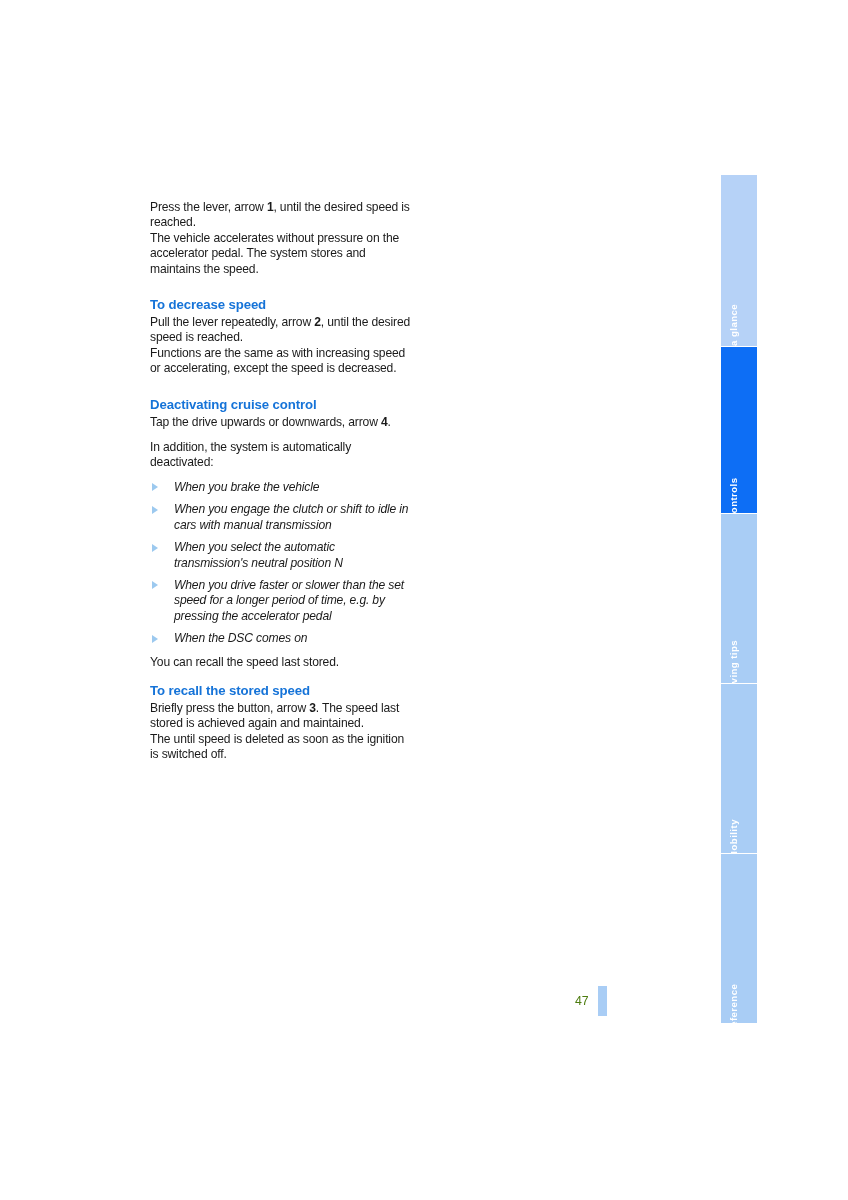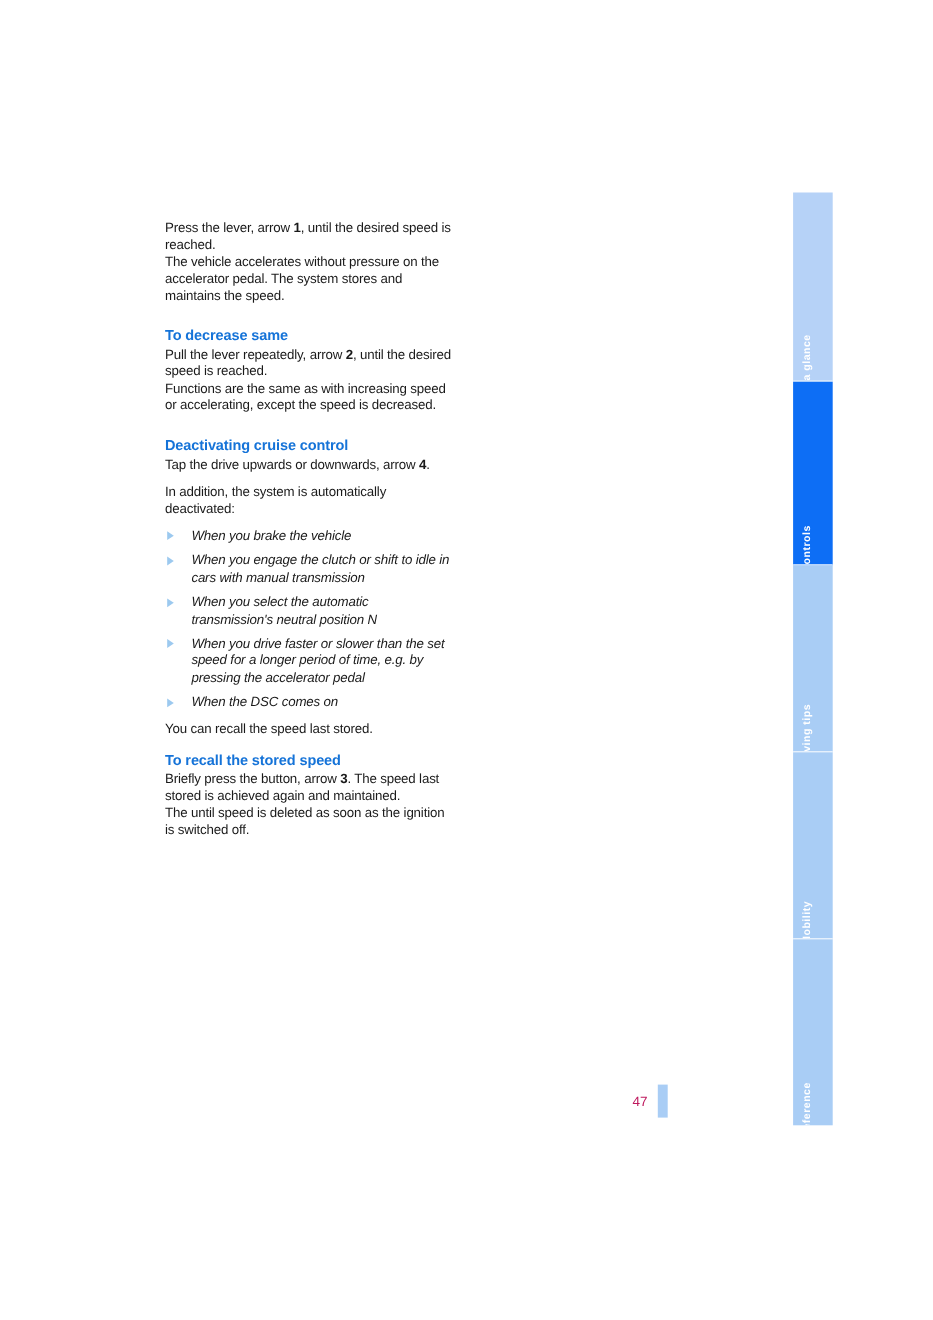--- a/index.html
+++ b/index.html
@@ -121,21 +121,21 @@
   #folio {
     position: absolute;
     left: 575px;
     top: 986px;
     display: flex;
     align-items: center;
     gap: 10px;
   }
   #folio .num {
     font-size: 12.3px;
-    color: #be185d;
+    color: #4d7c0f;
     letter-spacing: -0.1px;
   }
   #folio .bar {
     width: 9px;
     height: 30px;
     background: #a9cdf5;
     display: block;
   }
 </style>
 </head>
@@ -143,21 +143,21 @@
 
 <div id="page">
 
   <div id="content">
       <div class="section">
         <p class="para"><span>Press the lever, arrow </span><b>1</b><span>, until the desired speed is reached.</span></p>
         <p class="para"><span>The vehicle accelerates without pressure on the accelerator pedal. The system stores and maintains the speed.</span></p>
       </div>
       <div class="spacer-lg"></div>
       <div class="section">
-        <h2 class="heading">To decrease same</h2>
+        <h2 class="heading">To decrease speed</h2>
         <p class="para"><span>Pull the lever repeatedly, arrow </span><b>2</b><span>, until the desired speed is reached.</span></p>
         <p class="para"><span>Functions are the same as with increasing speed or accelerating, except the speed is decreased.</span></p>
       </div>
       <div class="spacer-lg"></div>
       <div class="section">
         <h2 class="heading">Deactivating cruise control</h2>
         <p class="para"><span>Tap the drive upwards or downwards, arrow </span><b>4</b><span>.</span></p>
         <p class="para gap"><span>In addition, the system is automatically deactivated:</span></p>
         <ul class="bullets">
           <li><span class="tri"></span><span>When you brake the vehicle</span></li>

